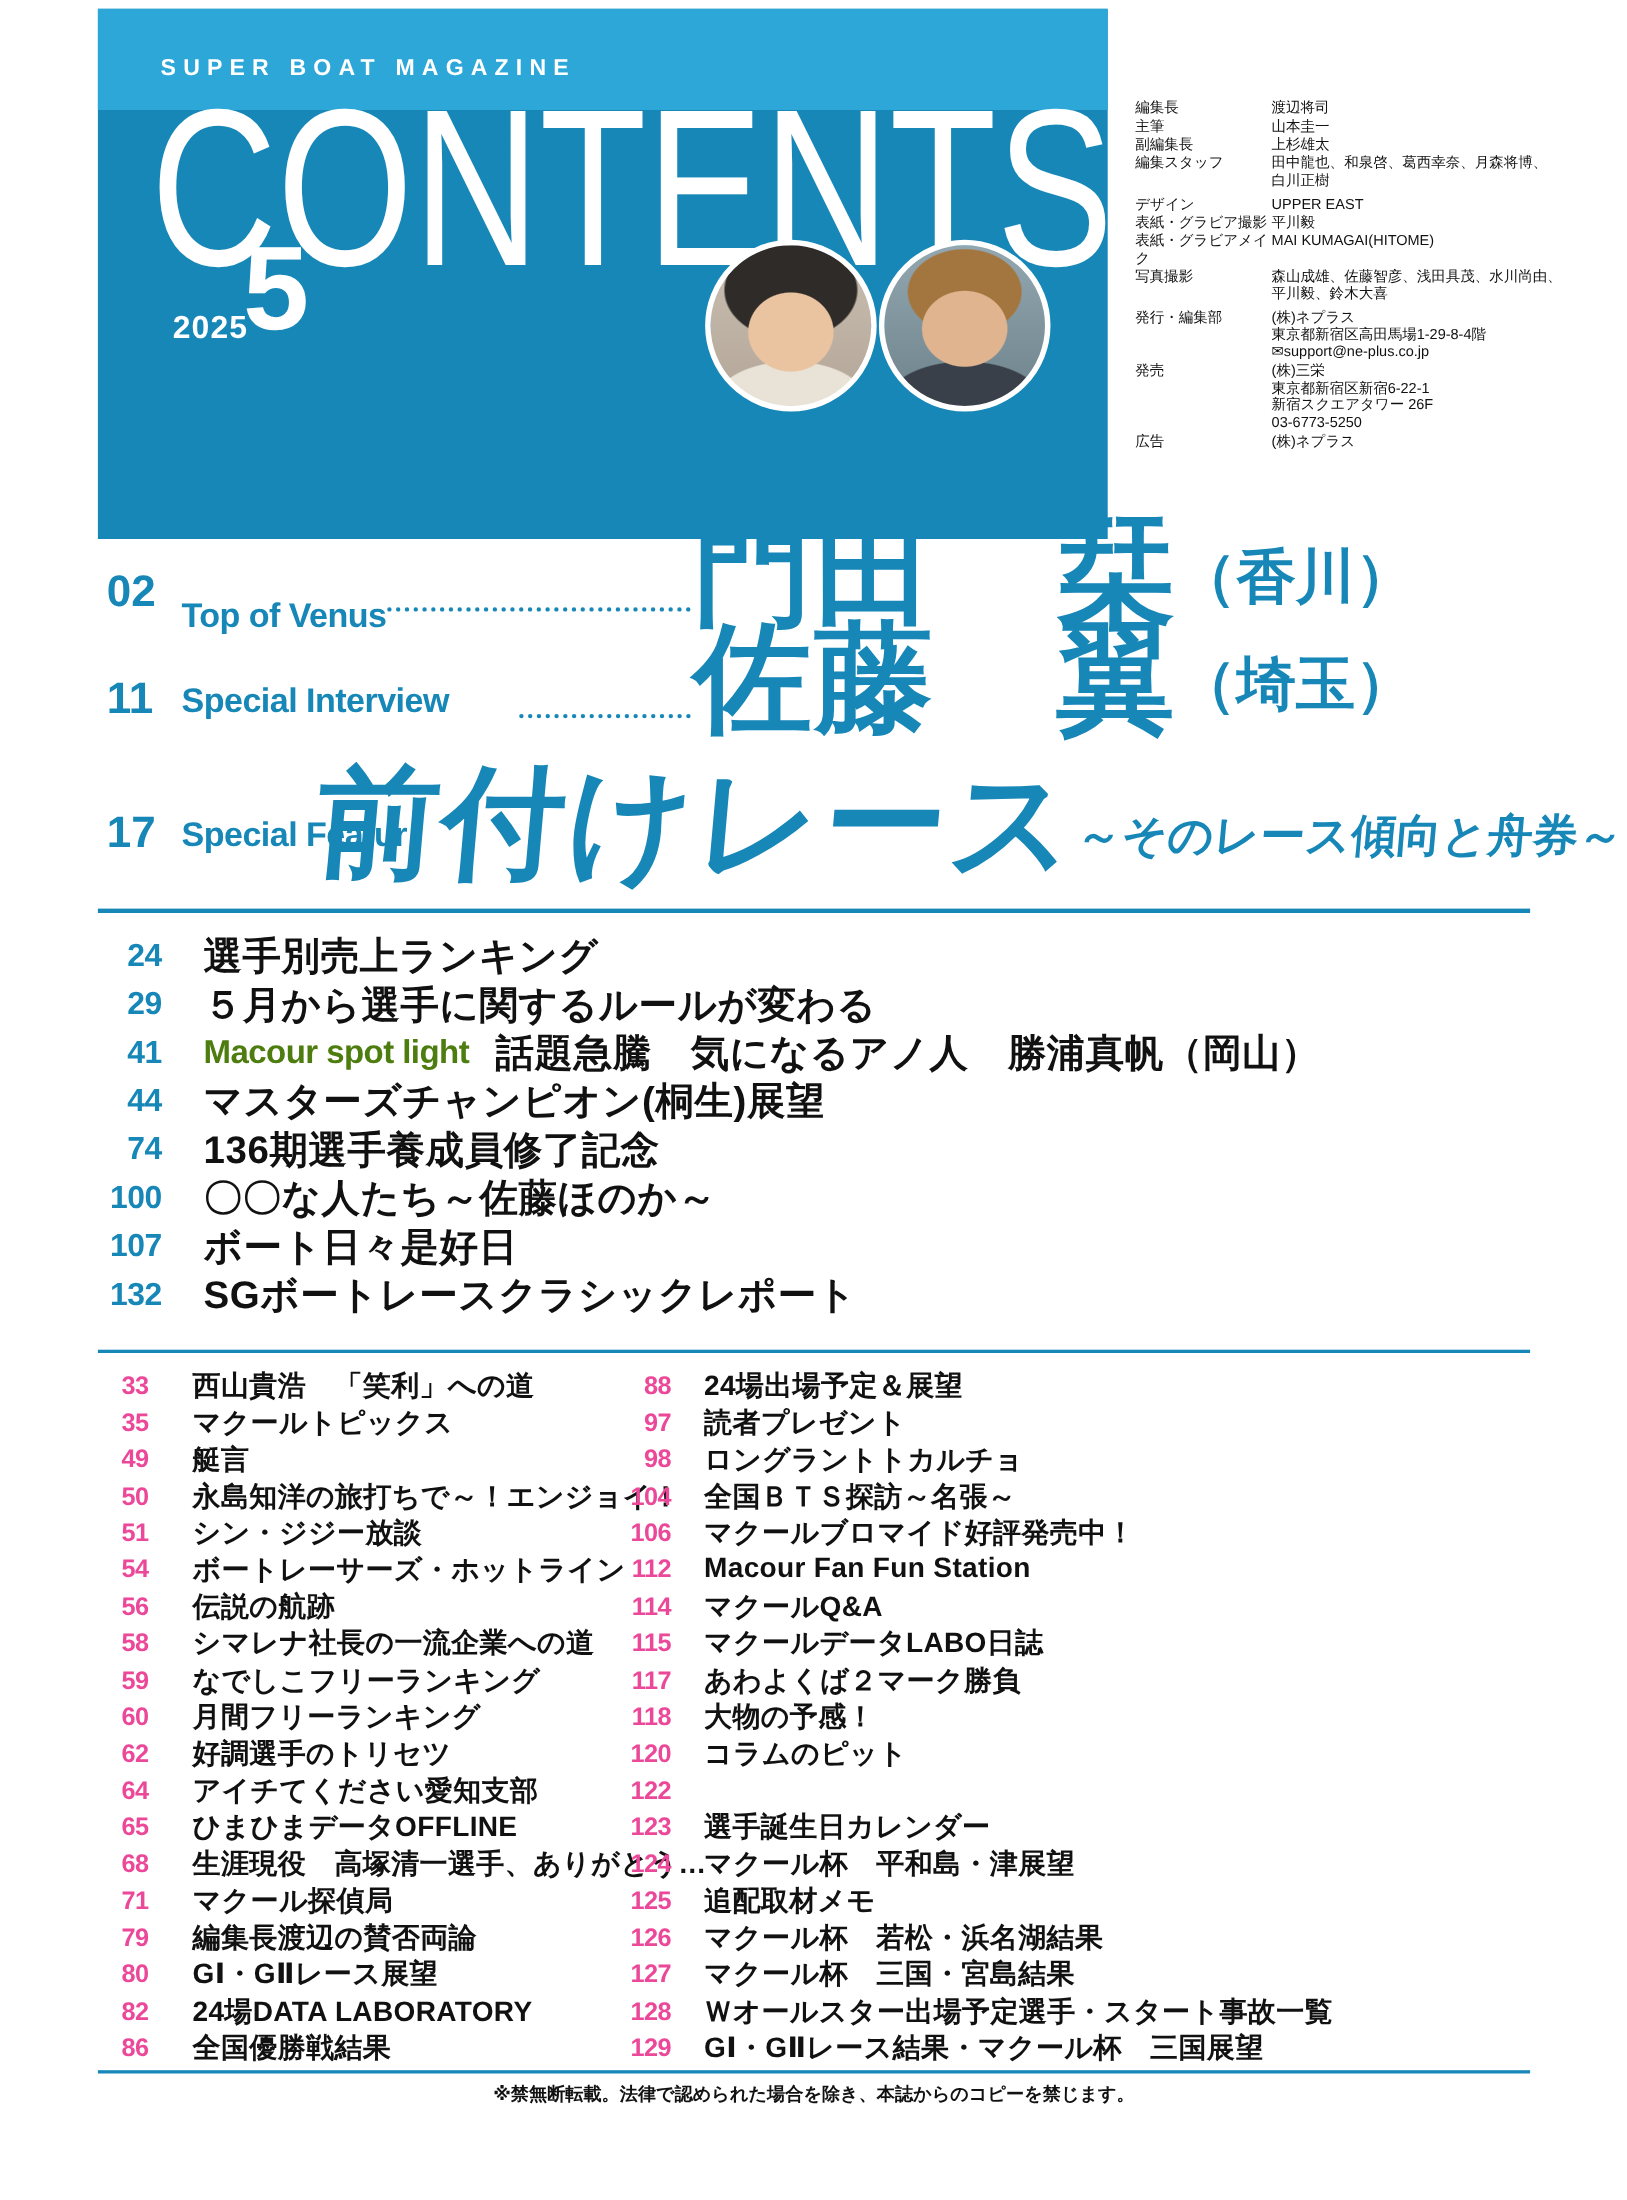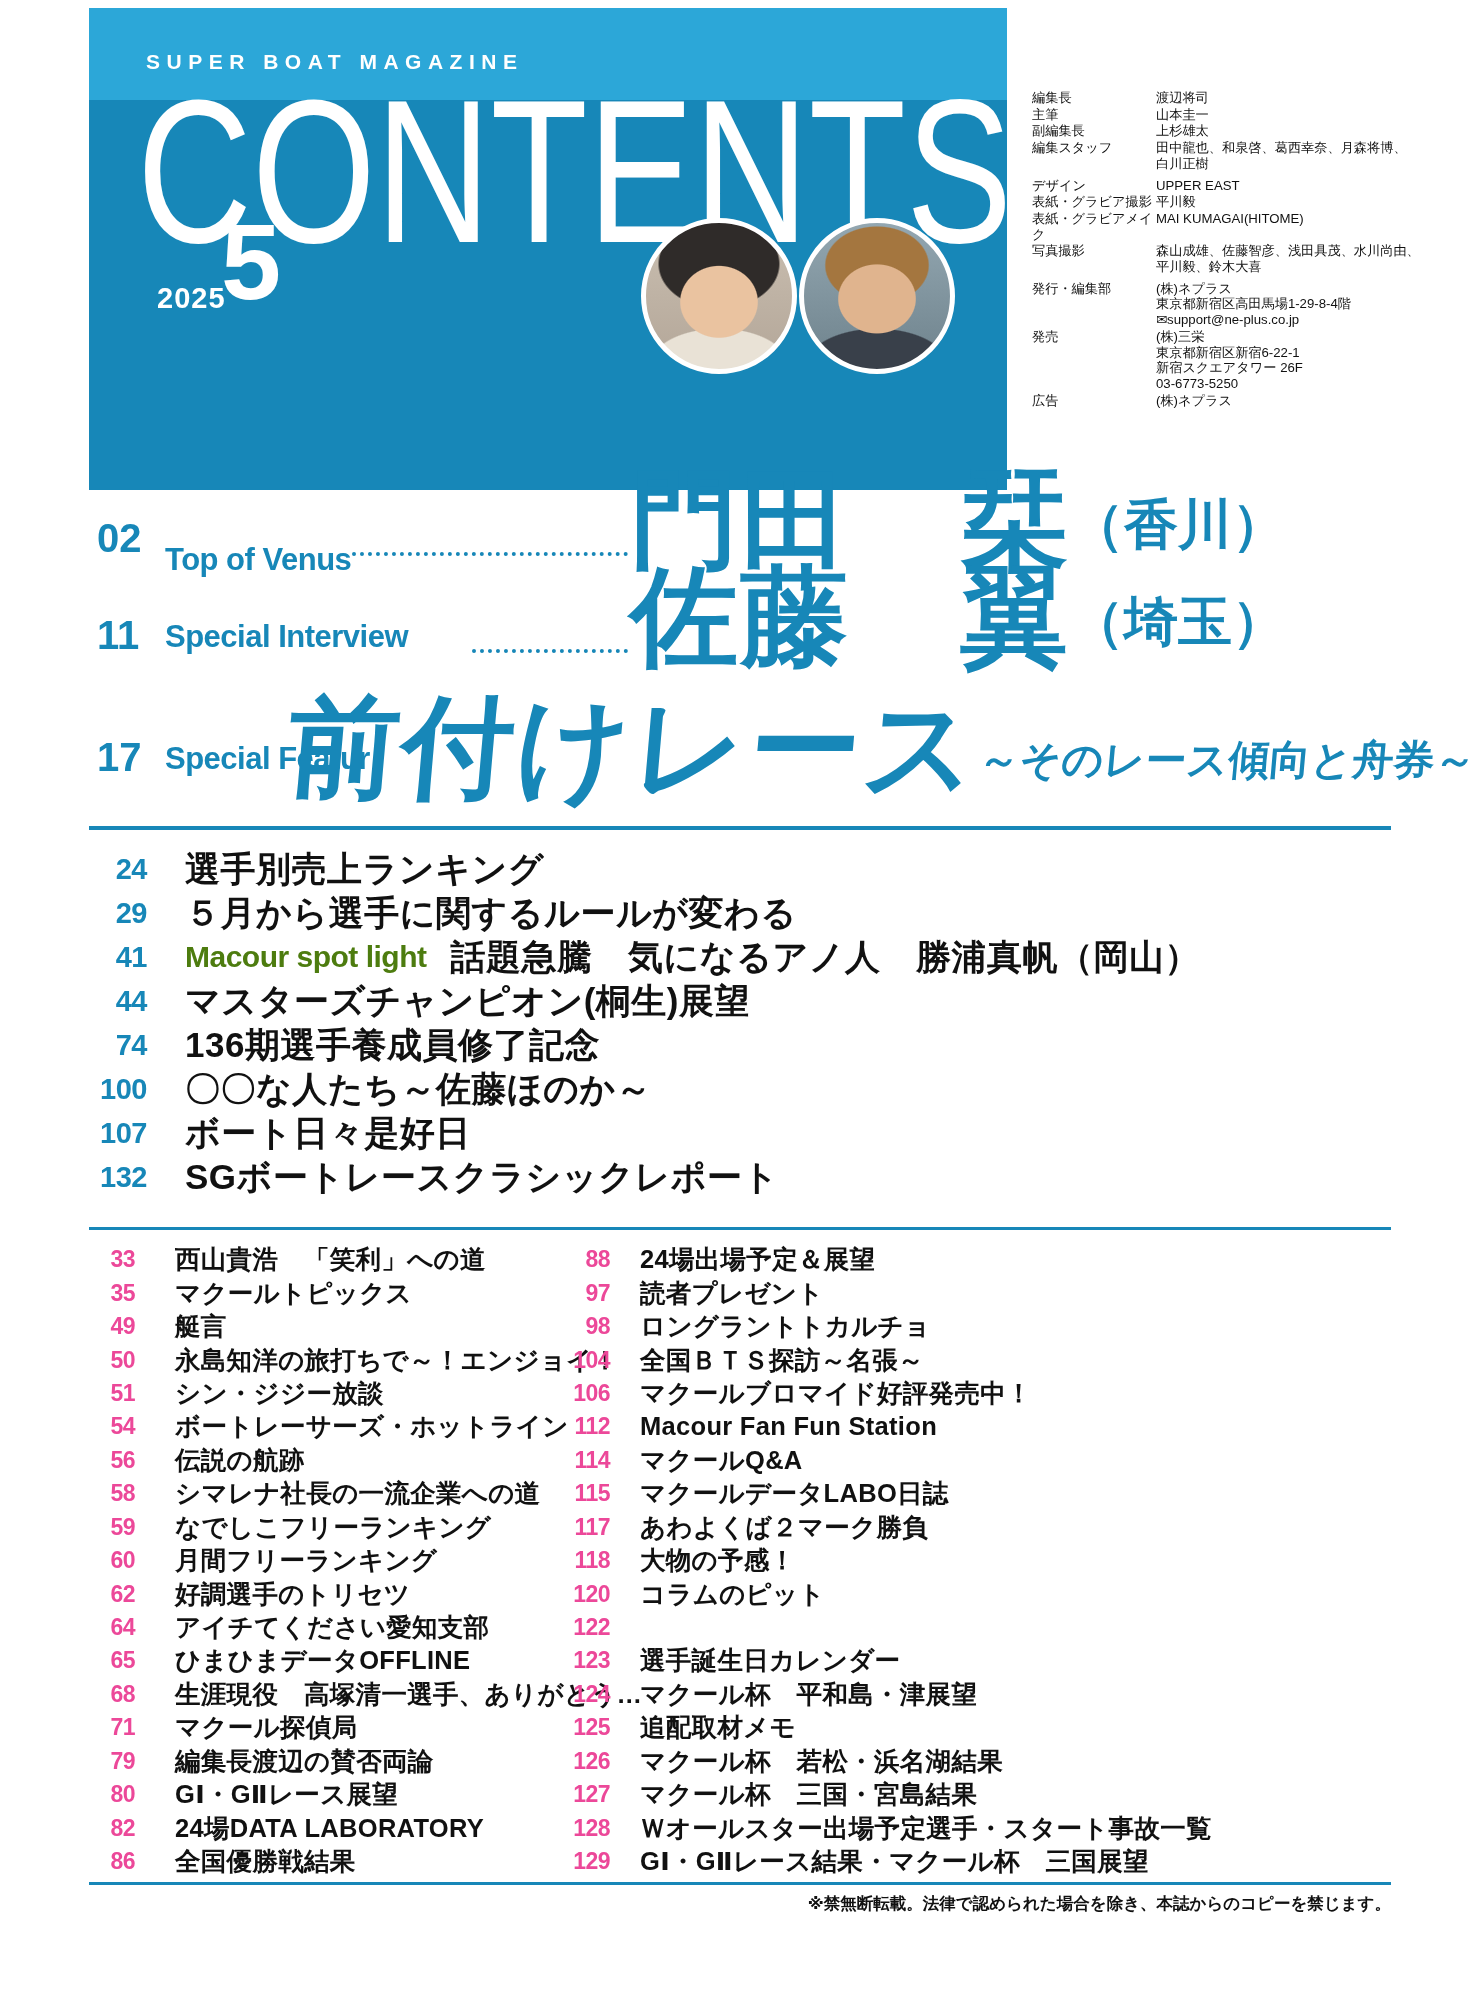--- a/index.html
+++ b/index.html
@@ -59,21 +59,21 @@
   
   .toc-col{position:absolute;top:1243px;}
   .toc-col.left{left:89px;width:470px;}
   .toc-col.right{left:564px;width:830px;}
   .toc-row{display:flex;align-items:center;height:33.45px;}
   .toc-num{flex:0 0 46px;text-align:right;font-size:23px;font-weight:700;color:#ec4899;letter-spacing:-0.5px;}
   .toc-col.left .toc-num{margin-right:40px;}
   .toc-col.right .toc-num{margin-right:30px;}
   .toc-title{font-size:25.5px;font-weight:800;color:#111;white-space:nowrap;letter-spacing:0.3px;}
 
-  .footer-note{position:absolute;left:89px;top:1893px;width:1302px;text-align:right;
+  .footer-note{position:absolute;left:89px;top:1893px;width:1302px;text-align:center;
                font-size:16.5px;font-weight:700;color:#111;}
 </style>
 </head>
 <body>
 
 <div class="page">
 
   <div class="masthead">
     <div class="strip"></div>
     <div class="mag-name">SUPER BOAT MAGAZINE</div>

